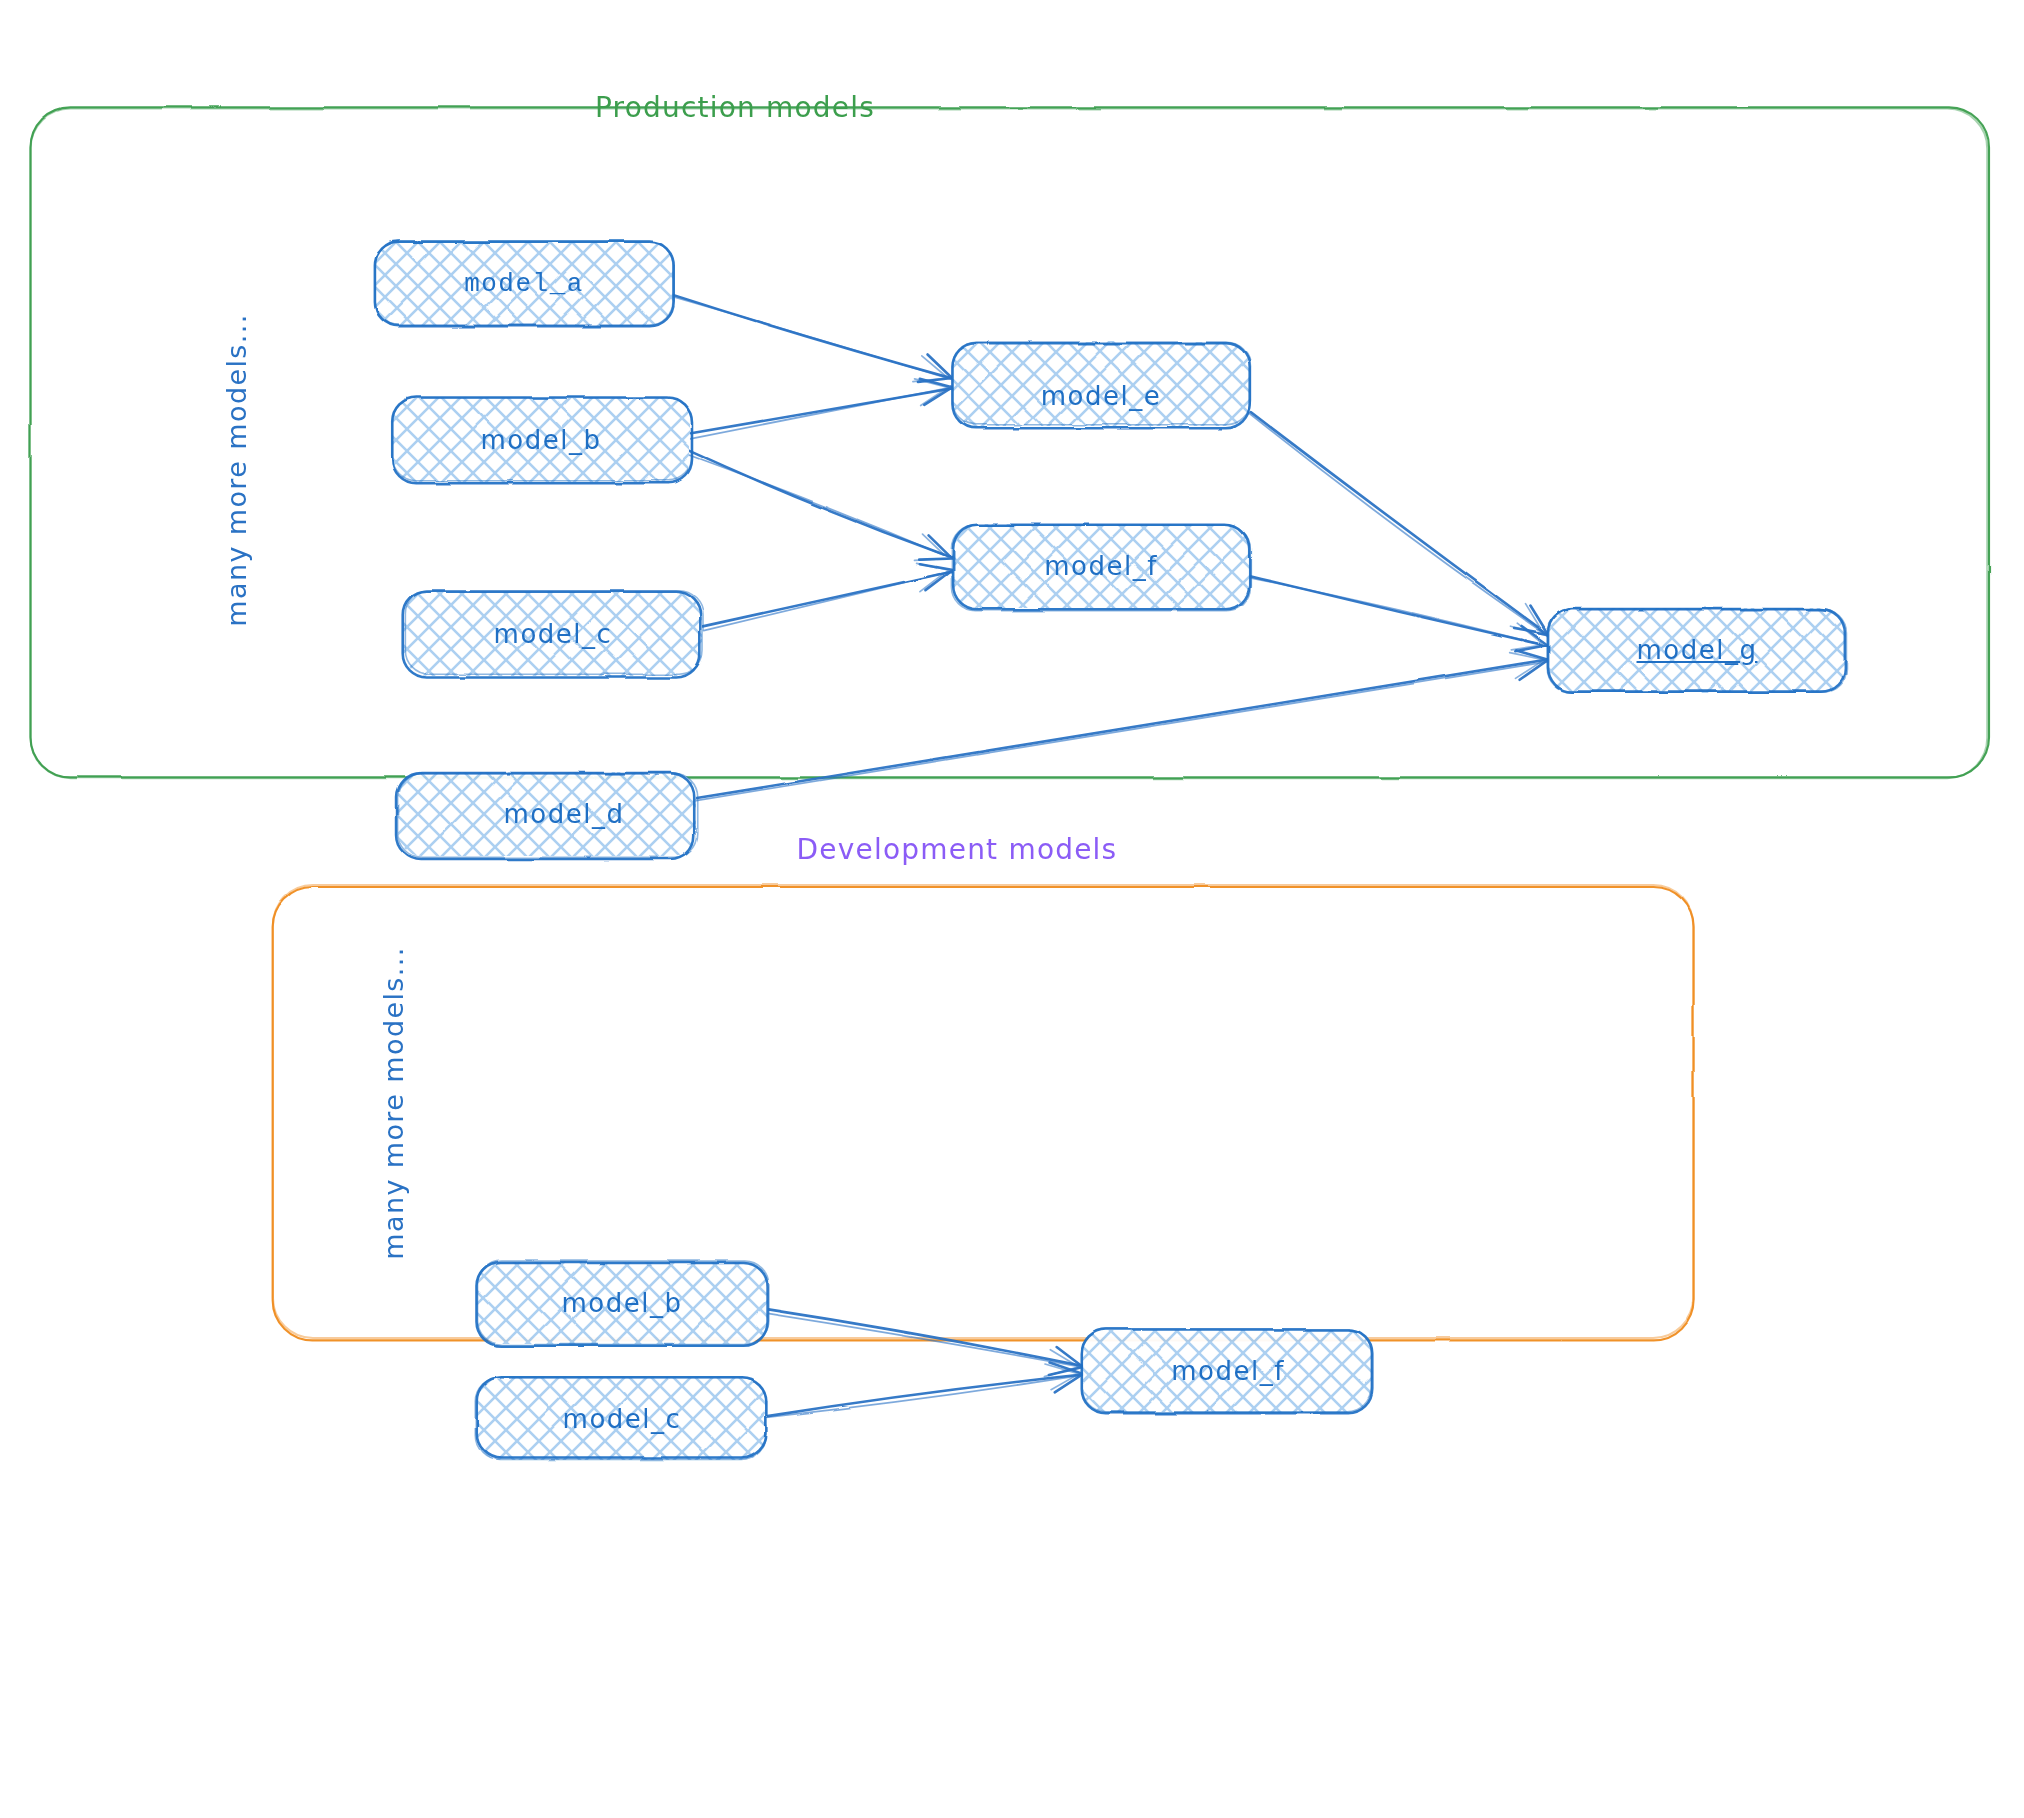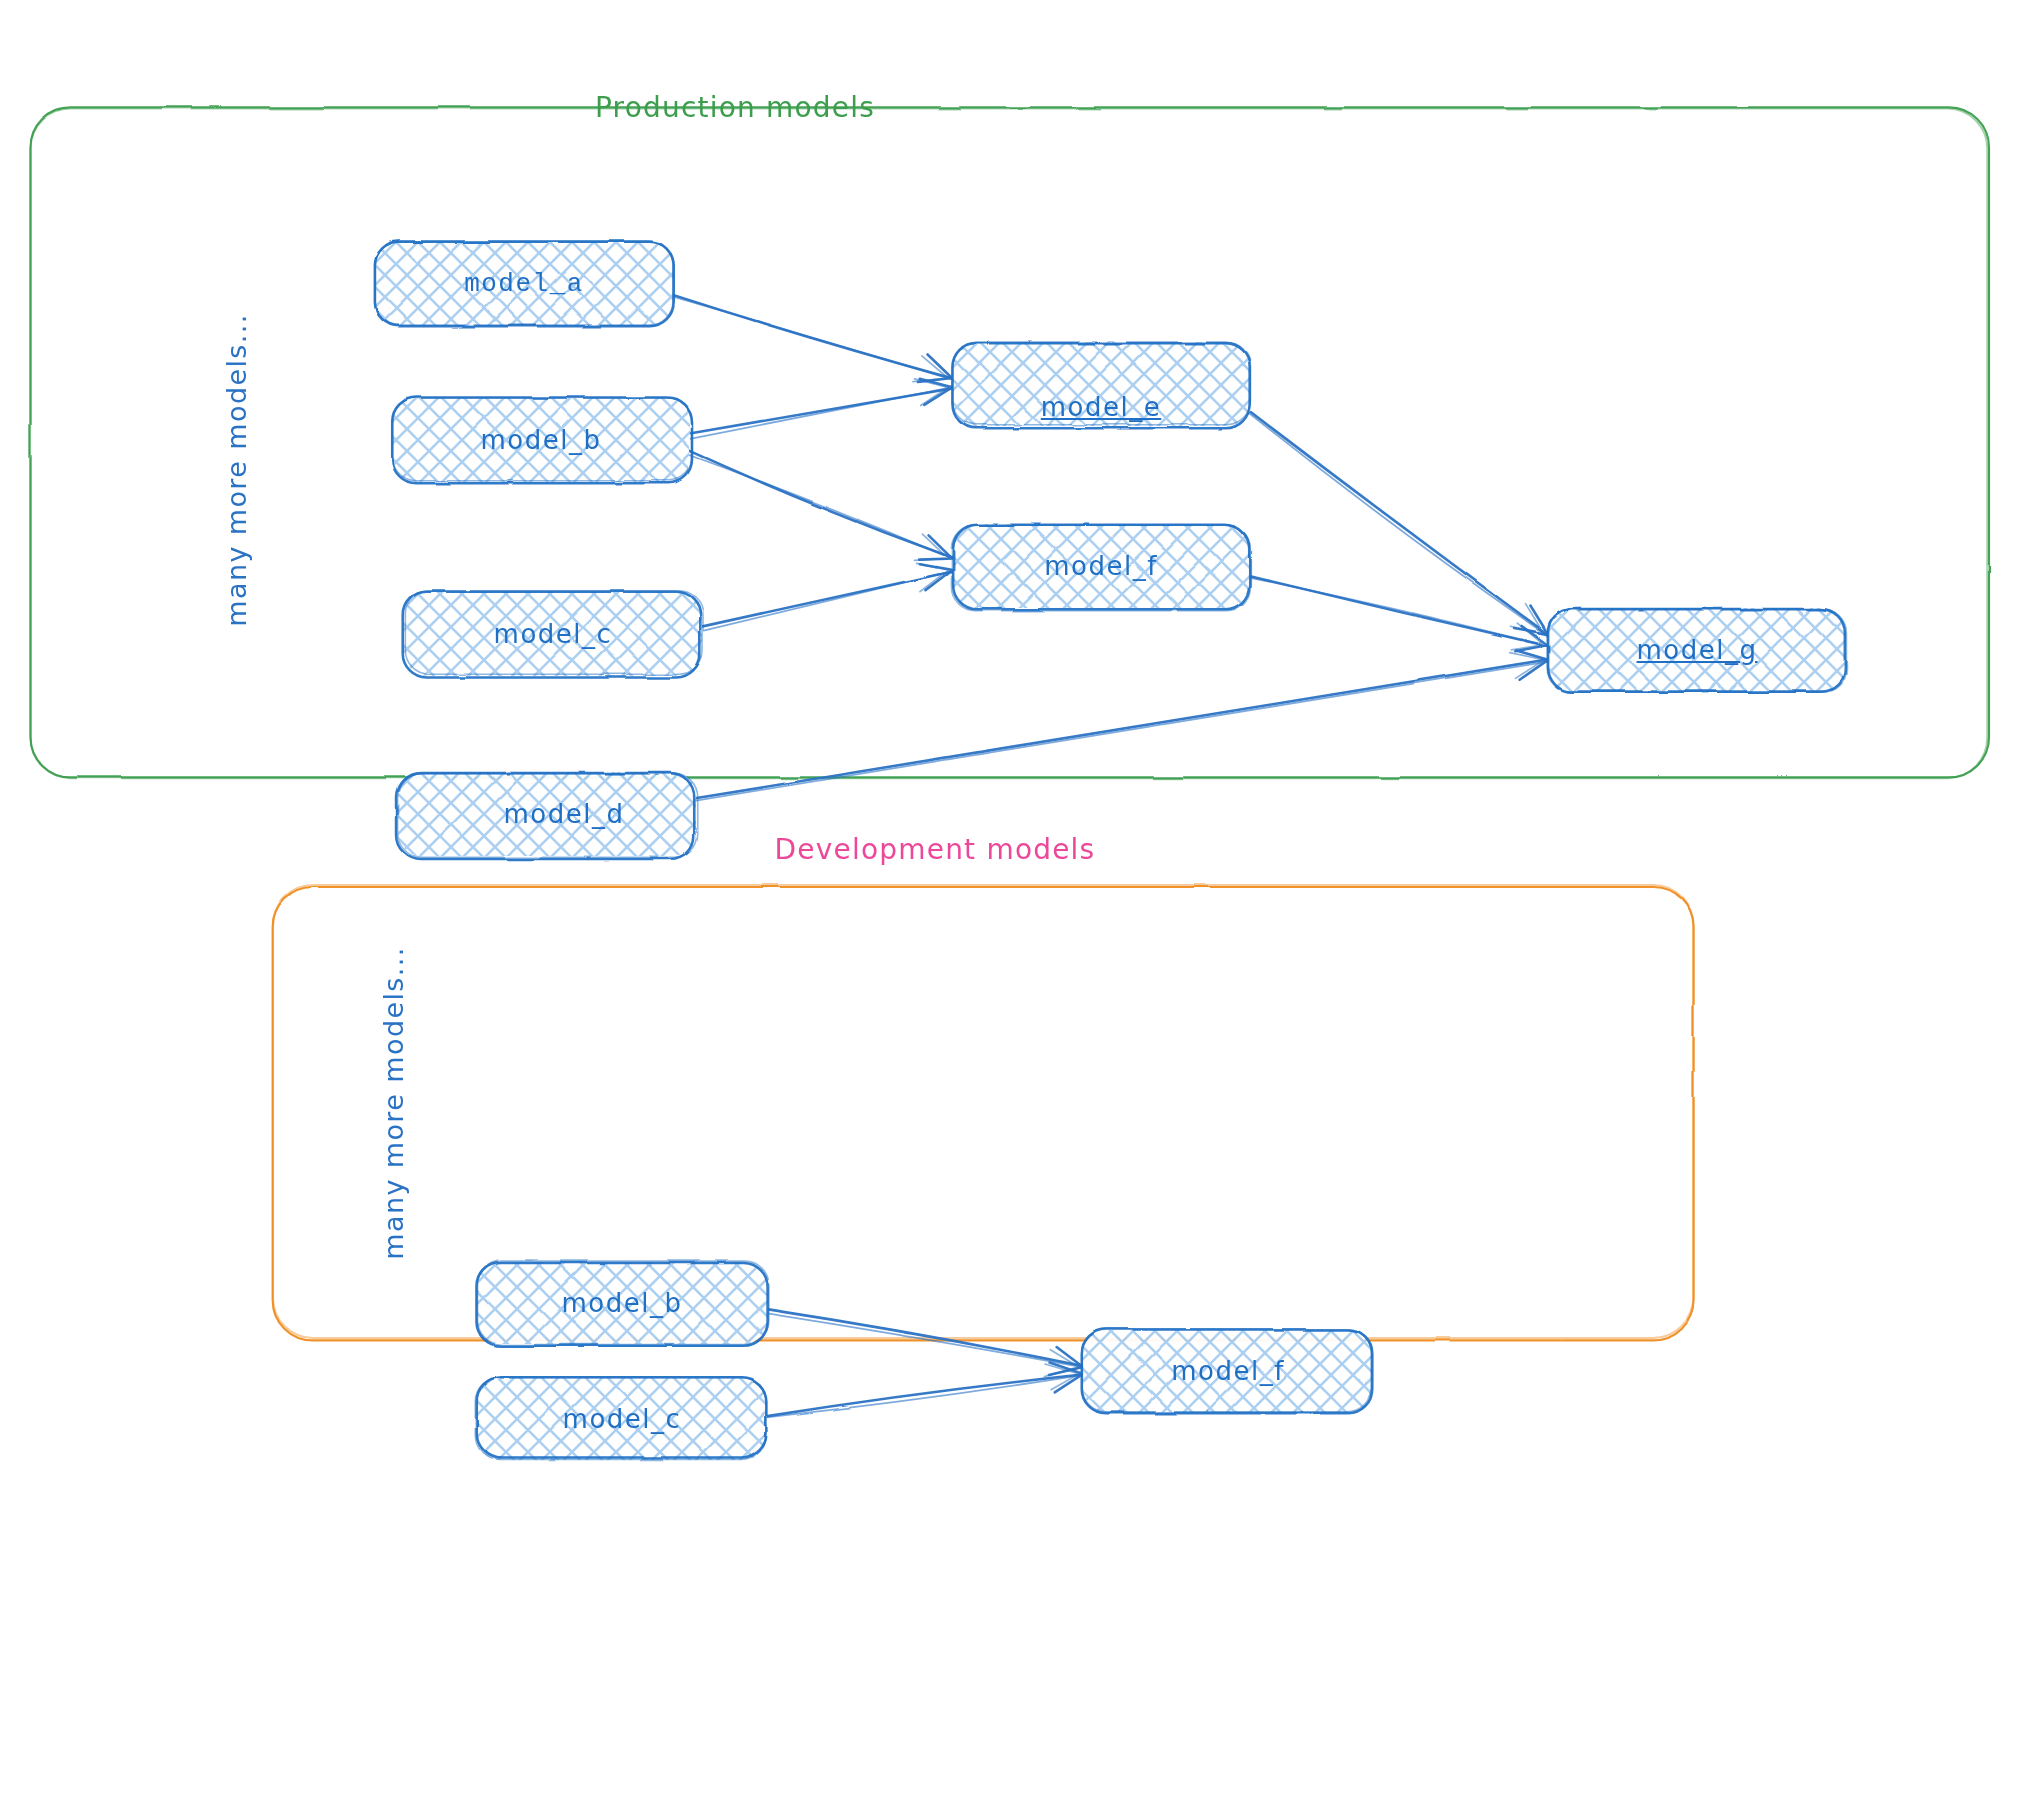--- a/index.html
+++ b/index.html
@@ -201,29 +201,29 @@
 
 <div id="overlay" style="position:absolute;inset:0;width:2024px;height:1818px;">
     <div class="node-label" style="left: 524px; top: 284px; font-family: Liberation Mono, monospace;">model_a</div>
     <div class="hitbox" style="left: 375px; top: 242px; width: 298px; height: 84px;"></div>
     <div class="node-label" style="left: 541px; top: 440px;">model_b</div>
     <div class="hitbox" style="left: 392px; top: 398px; width: 298px; height: 84px;"></div>
     <div class="node-label" style="left: 553px; top: 634px;">model_c</div>
     <div class="hitbox" style="left: 404px; top: 592px; width: 298px; height: 84px;"></div>
     <div class="node-label" style="left: 564px; top: 814px;">model_d</div>
     <div class="hitbox" style="left: 398px; top: 772px; width: 298px; height: 84px;"></div>
-    <div class="node-label" style="left: 1101px; top: 407px; text-decoration: underline;">model_e</div>
+    <div class="node-label" style="left: 1101px; top: 396px;">model_e</div>
     <div class="hitbox" style="left: 952px; top: 342px; width: 298px; height: 84px;"></div>
     <div class="node-label" style="left: 1101px; top: 566px;">model_f</div>
     <div class="hitbox" style="left: 952px; top: 524px; width: 298px; height: 84px;"></div>
     <div class="node-label" style="left: 1697px; top: 650px; text-decoration: underline;">model_g</div>
     <div class="hitbox" style="left: 1548px; top: 608px; width: 298px; height: 84px;"></div>
     <div class="node-label" style="left: 622px; top: 1303px;">model_b</div>
     <div class="hitbox" style="left: 477px; top: 1262px; width: 290px; height: 82px;"></div>
     <div class="node-label" style="left: 622px; top: 1419px;">model_c</div>
     <div class="hitbox" style="left: 477px; top: 1378px; width: 290px; height: 82px;"></div>
     <div class="node-label" style="left: 1228px; top: 1371px;">model_f</div>
     <div class="hitbox" style="left: 1083px; top: 1330px; width: 290px; height: 82px;"></div>
     <div class="grp-title prod" style="left: 735px; top: 55px; color: rgb(60, 158, 77); margin-top: 36px;">Production models</div>
     <div class="side-note" style="left: 236px; top: 470px; transform: translate(-50%, -50%) rotate(-90deg);">many more models...</div>
-    <div class="grp-title dev" style="left: 935px; top: 833px; color: #ec4899; text-align: center;">Development models</div>
+    <div class="grp-title dev" style="left: 957px; top: 833px; color: #8b5cf6; text-align: center;">Development models</div>
     <div class="side-note" style="left: 393px; top: 1103px; transform: translate(-50%, -50%) rotate(-90deg);">many more models...</div>
   </div>
 
 </body></html>

